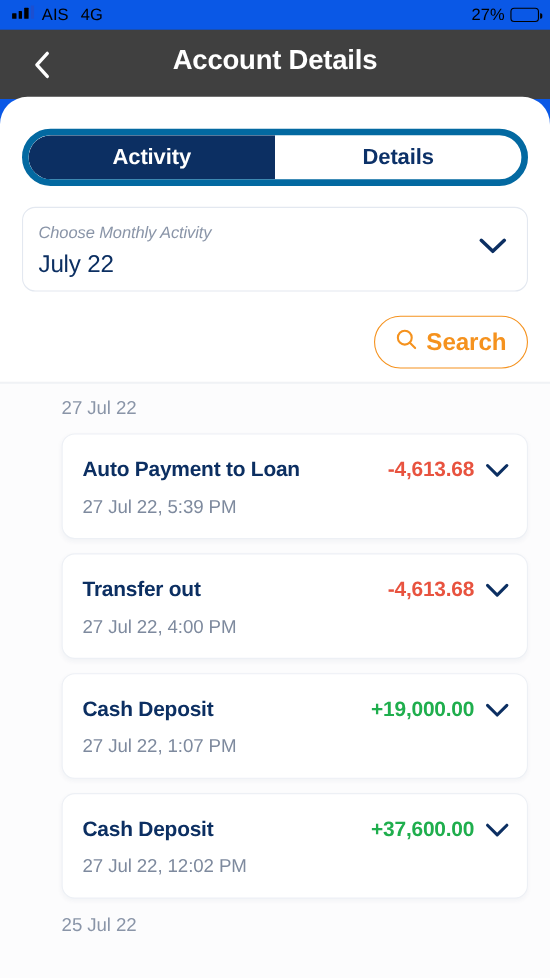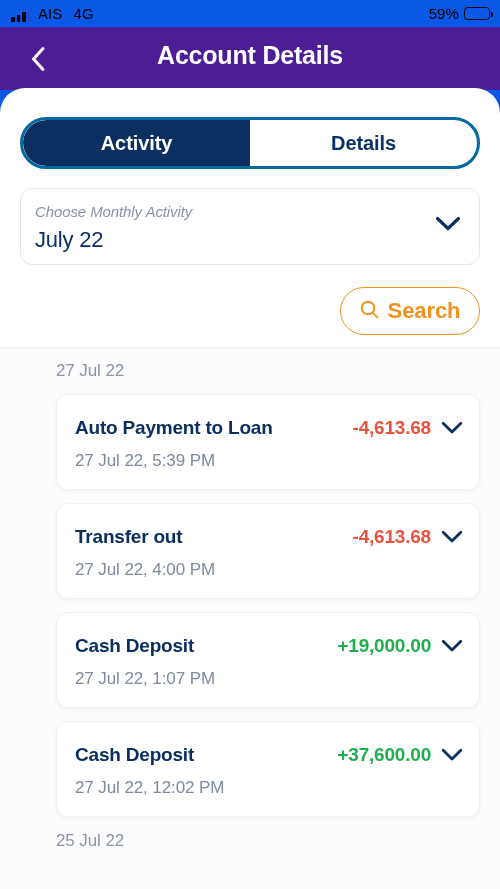--- a/index.html
+++ b/index.html
@@ -33,21 +33,21 @@
     background: #0A58E6;
     display: flex;
     align-items: center;
     color: #000;
     font-size: 15px;
     font-weight: 600;
     letter-spacing: 0.1px;
   }
   .sb-left {
     display: flex;
-    align-items: flex-end;
+    align-items: flex-start;
     gap: 7px;
     padding-left: 11px;
     flex: 0 0 auto;
   }
   .signal-bars {
     display: flex;
     align-items: flex-end;
     gap: 2px;
     height: 12px;
   }
@@ -101,21 +101,21 @@
     background: #000;
     border-radius: 1.6px;
   }
 
   
   .app-header {
     position: absolute;
     top: 27px; left: 0;
     width: 500px;
     height: 63px;
-    background: #4c1d95;
+    background: #404040;
   }
   .back-btn {
     position: absolute;
     left: 18px;
     top: 12px;
     width: 40px;
     height: 40px;
     display: flex;
     align-items: center;
     justify-content: center;
@@ -143,21 +143,21 @@
     overflow: hidden;
   }
 
   
   .tabs {
     position: absolute;
     top: 29px;
     left: 20px;
     width: 460px;
     height: 52px;
-    border: 3px solid #0369a1;
+    border: 6px solid #0369a1;
     border-radius: 26px;
     display: flex;
     overflow: hidden;
     background: #FFFFFF;
   }
   .tab {
     flex: 1;
     display: flex;
     align-items: center;
     justify-content: center;
@@ -310,21 +310,21 @@
       <span class="signal-bars">
         <i></i>
           <i></i>
           <i></i>
           <i></i>
       </span>
       <span class="sb-carrier">AIS</span>
       <span class="sb-net">4G</span>
     </div>
     <div class="sb-right">
-      <span class="sb-batt-pct">59%</span>
+      <span class="sb-batt-pct">27%</span>
       <span class="battery">
         <span class="battery-fill" id="battery-fill" style="width: 62%;"></span>
       </span>
     </div>
   </div>
 
   <div class="app-header">
     <div class="back-btn">
       <span>
         <svg width="16" height="26" viewBox="0 0 16 26" fill="none">

